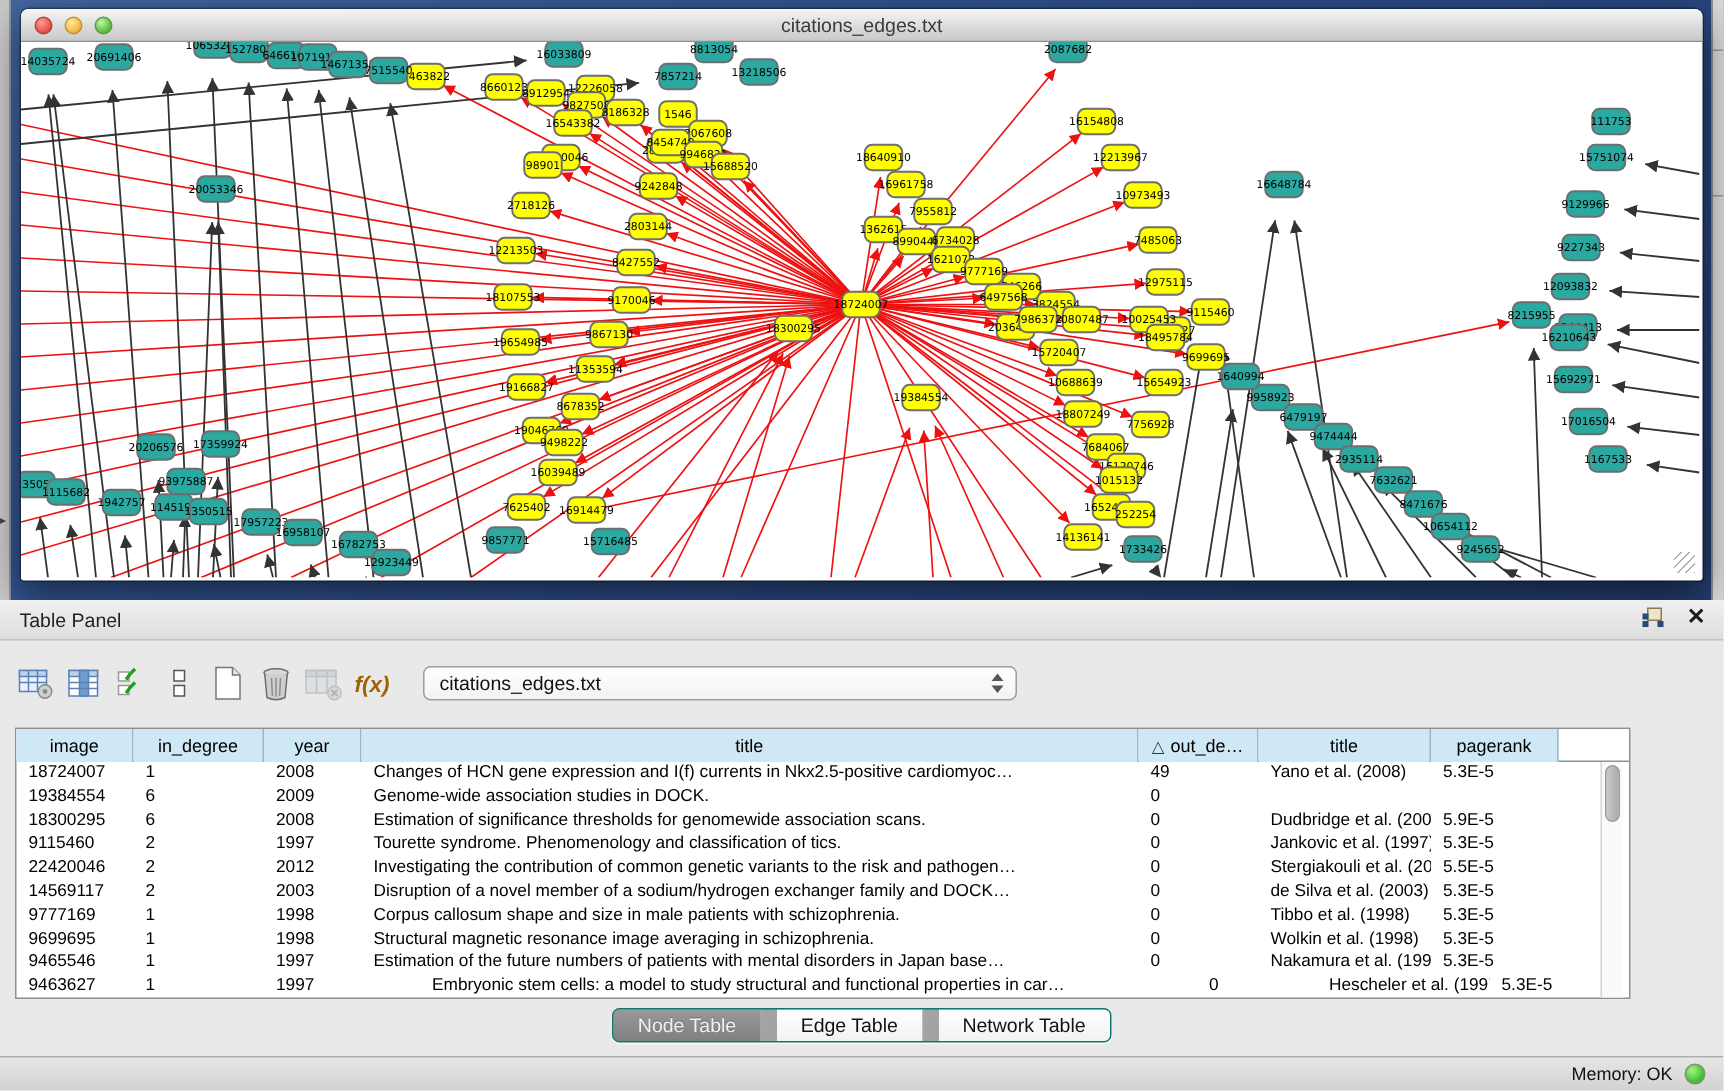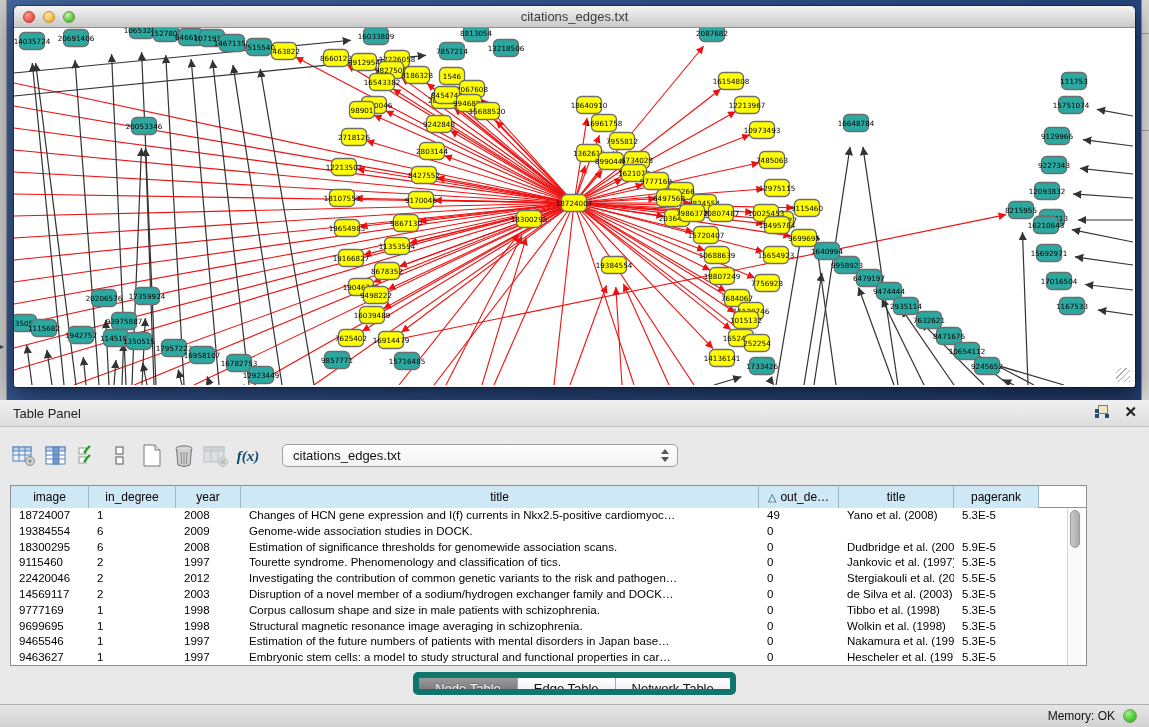--- a/index.html
+++ b/index.html
@@ -40,43 +40,43 @@
   .ph-icons { position:absolute; right:12px; top:5px; display:flex; gap:14px; align-items:center; }
   .float-ico { position:relative; width:15px; height:14px; }
   .float-ico .b1 { position:absolute; left:3px; top:0; width:10px; height:9px; border:1px solid #8a7d4f; background:#ece5c8; }
   .float-ico .c1,.float-ico .c2,.float-ico .c3 { position:absolute; width:4px; height:4px; background:#274a77; }
   .float-ico .c1 { left:0; top:4px; } .float-ico .c2 { left:10px; top:9px; } .float-ico .c3 { left:0px; top:9px; }
   .close-x { font-size:15px; font-weight:bold; color:#1b1b1b; line-height:14px; cursor:default; }
 
   .toolbar { position:absolute; left:8px; top:38px; height:36px; display:flex; align-items:center; }
   .tool-btn { width:32px; height:30px; display:flex; align-items:center; justify-content:center; border-radius:4px; }
   .tool-btn svg { display:block; }
-  .fx { font-size:15px; font-style:italic; font-family:Liberation Serif, serif; color:#0c4a6e; font-weight:bold; }
+  .fx { font-size:15px; font-style:italic; font-family:Liberation Sans, sans-serif; color:#a16207; font-weight:bold; }
   .combo { position:absolute; left:282px; top:44px; width:396px; height:23px; background:linear-gradient(#ffffff,#f2f2f2);
     border:1px solid #9f9f9f; border-radius:5px; font-size:13px; color:#111; line-height:21px; padding-left:10px; }
   .combo .updown { position:absolute; right:7px; top:4px; width:9px; height:14px; }
   .combo .updown i { display:block; width:0; height:0; border-left:4px solid transparent; border-right:4px solid transparent; }
   .combo .updown .up { border-bottom:5px solid #555; margin-bottom:3px; }
   .combo .updown .dn { border-top:5px solid #555; }
 
   .grid-wrap { position:absolute; left:10px; top:85px; width:1077px; height:181px; background:#fff; border:1px solid #8f8f8f; }
   .grid-head { display:flex; height:22px; background:#fff; border-bottom:1px solid #7d98a6; }
   .ghc { height:22px; background:#cfe8f5; border-right:1px solid #9bb7c5; font-size:12px; color:#000;
     display:flex; align-items:center; justify-content:center; overflow:hidden; white-space:nowrap; flex:none; }
   .ghc .sort { color:#16405c; margin-right:4px; font-size:11px; }
   .grid-body { position:relative; }
   .grow { display:flex; height:15.8px; }
   .gcell { font-size:11.5px; color:#000; line-height:15.8px; padding-left:8px; overflow:hidden; white-space:nowrap; flex:none; }
   .vscroll { position:absolute; right:4px; top:22px; width:15px; height:157px; background:#fafafa; border-left:1px solid #d5d5d5; }
   .vthumb { position:absolute; left:2px; top:2px; width:10px; height:38px; border-radius:6px;
     background:linear-gradient(90deg,#c9c9c9,#ababab); border:1px solid #9b9b9b; }
 
   .tabbar { position:absolute; left:0; top:272px; width:1149px; height:26px; display:flex; justify-content:center; }
-  .seg { display:flex; height:23px; border:6px solid #0f766e; border-radius:5px; overflow:hidden; background:#a3a3a3;
-    box-shadow:0 1px 1px rgba(255,255,255,.8); }
+  .seg { display:flex; height:23px; border:1px solid #0f766e; border-radius:5px; overflow:hidden; background:#a3a3a3;
+    box-shadow:0 1px 1px rgba(255,255,255,.8);gap:10px; }
   .seg .tab { padding:0 16px; font-size:13px; line-height:22px; color:#111; background:linear-gradient(#ffffff,#f2f2f2);
     border-right:1px solid #a8a8a8; }
   .seg .tab:last-child { border-right:none; }
   .seg .tab.sel { background:linear-gradient(#9a9a9a,#7f7f7f); color:#f2f2f2; text-shadow:0 -1px 0 rgba(0,0,0,.25); }
 
   
   .statusbar { position:absolute; left:0; top:704px; width:1149px; height:23px;
     background:linear-gradient(#e6e6e6,#d2d2d2); border-top:1px solid #aeaeae; }
   .mem { position:absolute; right:34px; top:4px; font-size:12px; color:#111; }
   .led { position:absolute; right:12px; top:4px; width:14px; height:14px; border-radius:50%;
@@ -952,21 +952,21 @@
             <div class="gcell" style="width: 65px;">1997</div>
             <div class="gcell" style="width: 518px;">Estimation of the future numbers of patients with mental disorders in Japan base…</div>
             <div class="gcell" style="width: 80px;">0</div>
             <div class="gcell" style="width: 115px;">Nakamura et al. (1997)</div>
             <div class="gcell" style="width: 85px;">5.3E-5</div>
           </div>
           <div class="grow">
             <div class="gcell" style="width: 78px;">9463627</div>
             <div class="gcell" style="width: 87px;">1</div>
             <div class="gcell" style="width: 65px;">1997</div>
-            <div class="gcell" style="width: 518px;">Embryonic stem cells: a model to study structural and functional properties in car…</div>
+            <div class="gcell" style="width: 518px; margin-left: 39px;">Embryonic stem cells: a model to study structural and functional properties in car…</div>
             <div class="gcell" style="width: 80px;">0</div>
             <div class="gcell" style="width: 115px;">Hescheler et al. (1997)</div>
             <div class="gcell" style="width: 85px;">5.3E-5</div>
           </div>
         </div>
       <div class="vscroll">
         <div class="vthumb"></div>
       </div>
     </div>
 

